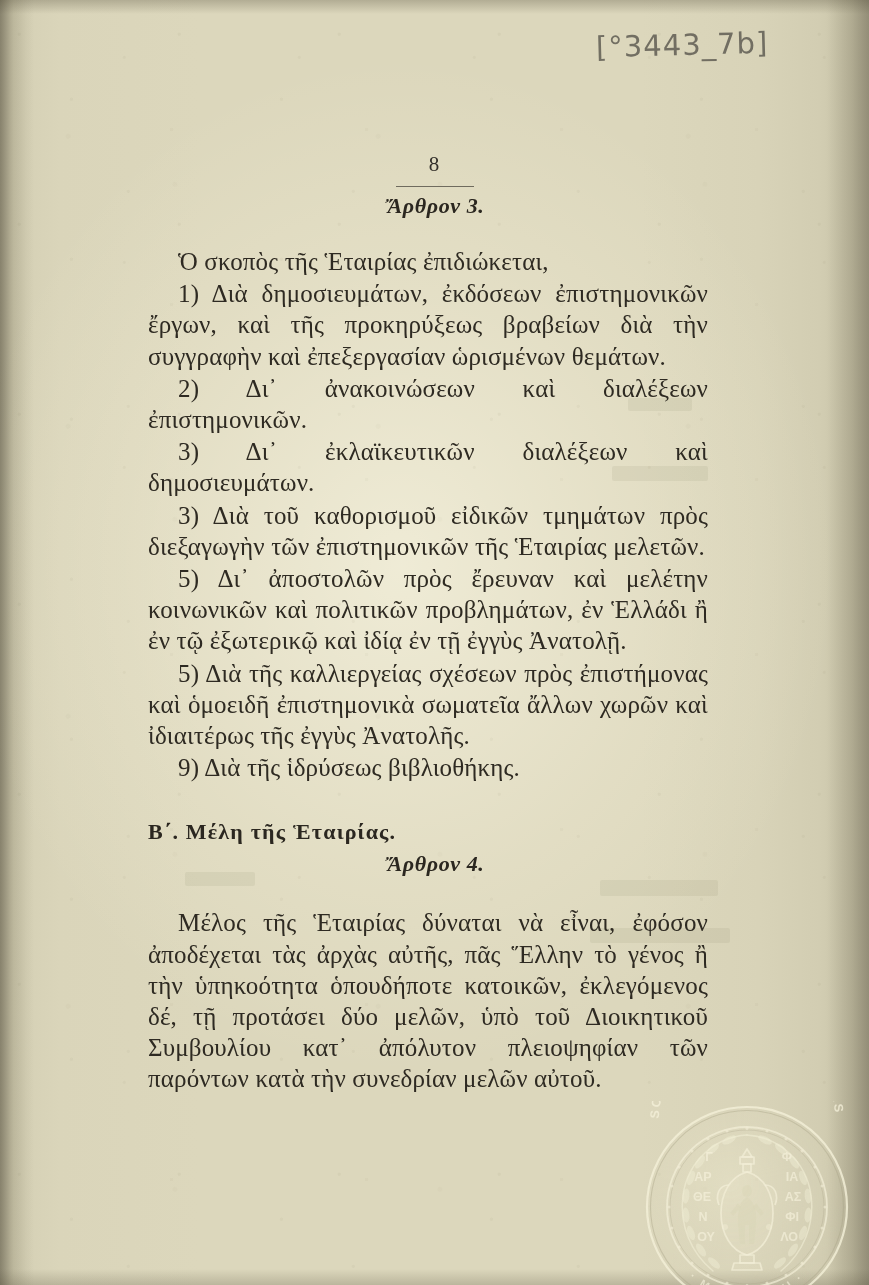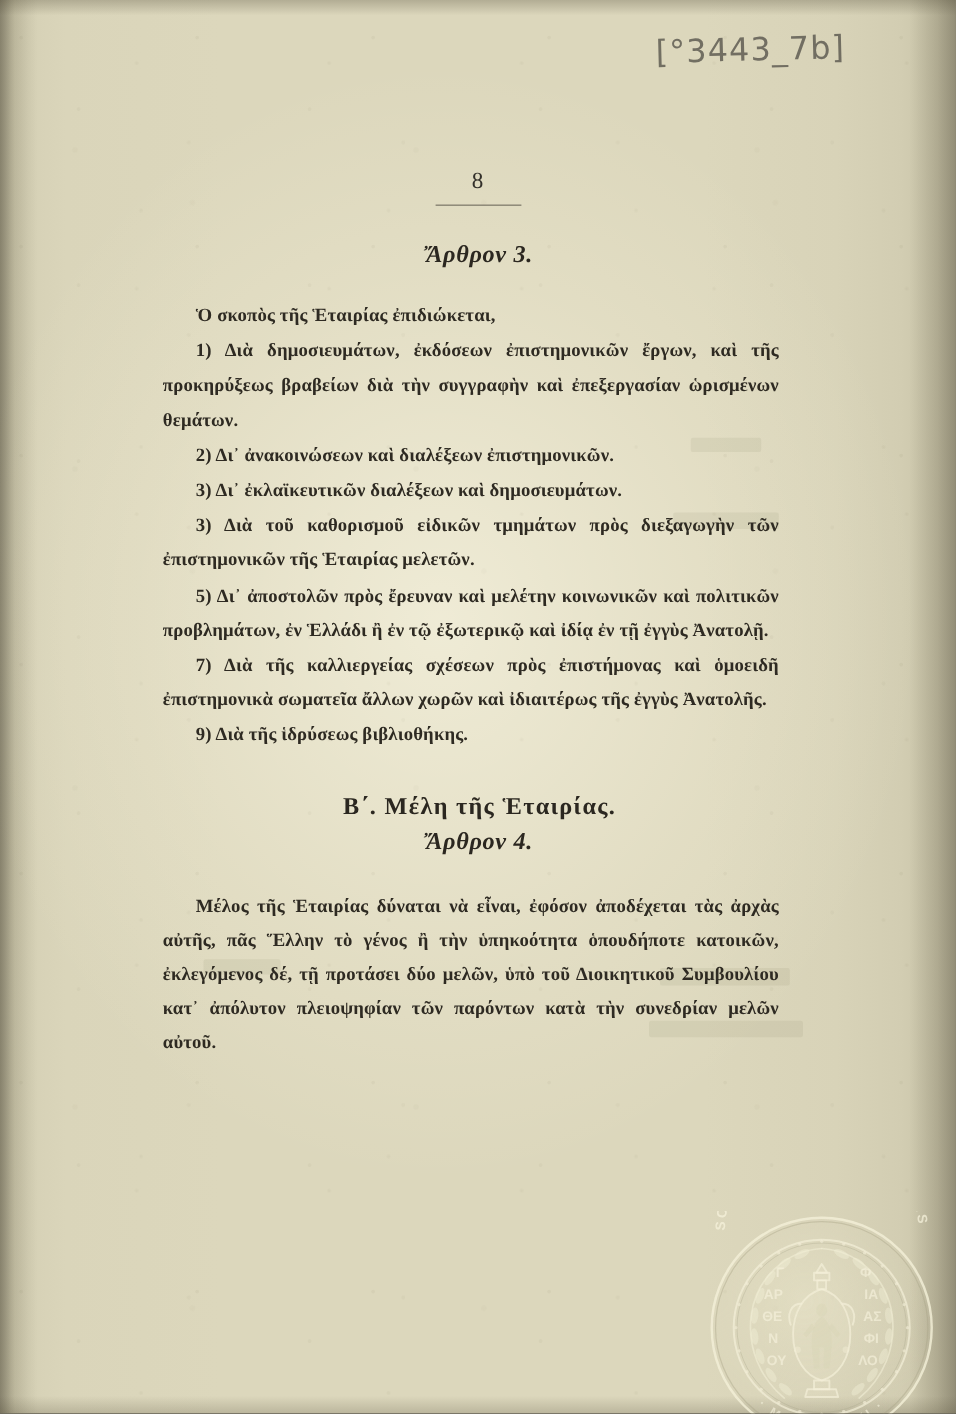--- a/index.html
+++ b/index.html
@@ -101,54 +101,53 @@
     height: 1px;
     margin: 9px auto 0;
     background: #4a463c;
     opacity: 0.75;
   }
 
   
   .textblock {
     position: absolute;
     left: 148px;
-    top: 218px;
+    top: 193px;
     width: 576px;
   }
   h2.article {
     font-style: italic;
     font-weight: 700;
     font-size: 22px;
     text-align: center;
     margin: 0 0 27px 0;
     letter-spacing: 0.6px;
     color: #2b2720;
   }
   h2.article.second {
     margin-top: 6px;
     margin-bottom: 30px;
   }
   h2.section {
     font-weight: 700;
     font-size: 22px;
-    text-align: center;
+    text-align: left;
     margin: 36px 0 0 0;
     letter-spacing: 1.2px;
     color: #2b2720;
   }
   p.body {
     margin: 0 16px 1px 0;
-    font-size: 17px;
+    font-size: 25px;
     line-height: 31.2px;
     text-align: justify;
     text-justify: inter-word;
     text-indent: 30px;
     color: #2e2a22;
     letter-spacing: 0.15px;
-    font-weight: bold;
   }
   p.lead { text-indent: 30px; }
 
   
   .seal {
     position: absolute;
     left: 641px;
     top: 1101px;
     width: 212px;
     height: 212px;
@@ -185,21 +184,21 @@
 
     <h2 class="article">Ἄρθρον 3.</h2>
 
     <p class="body lead">Ὁ σκοπὸς τῆς Ἑταιρίας ἐπιδιώκεται,</p>
 
     <p class="body">1) Διὰ δημοσιευμάτων, ἐκδόσεων ἐπιστημονικῶν ἔργων, καὶ τῆς προκηρύξεως βραβείων διὰ τὴν συγγραφὴν καὶ ἐπεξεργασίαν ὡρισμένων θεμάτων.</p>
     <p class="body">2) Δι᾽ ἀνακοινώσεων καὶ διαλέξεων ἐπιστημονικῶν.</p>
     <p class="body">3) Δι᾽ ἐκλαϊκευτικῶν διαλέξεων καὶ δημοσιευμάτων.</p>
     <p class="body">3) Διὰ τοῦ καθορισμοῦ εἰδικῶν τμημάτων πρὸς διεξαγωγὴν τῶν ἐπιστημονικῶν τῆς Ἑταιρίας μελετῶν.</p>
     <p class="body">5) Δι᾽ ἀποστολῶν πρὸς ἔρευναν καὶ μελέτην κοινωνικῶν καὶ πολιτικῶν προβλημάτων, ἐν Ἑλλάδι ἢ ἐν τῷ ἐξωτερικῷ καὶ ἰδίᾳ ἐν τῇ ἐγγὺς Ἀνατολῇ.</p>
-    <p class="body">7) Διὰ τῆς καλλιεργείας σχέσεων πρὸς ἐπιστήμονας καὶ ὁμοειδῆ ἐπιστημονικὰ σωματεῖα ἄλλων χωρῶν καὶ ἰδιαιτέρως τῆς ἐγγὺς Ἀνατολῆς.</p>
+    <p class="body">5) Διὰ τῆς καλλιεργείας σχέσεων πρὸς ἐπιστήμονας καὶ ὁμοειδῆ ἐπιστημονικὰ σωματεῖα ἄλλων χωρῶν καὶ ἰδιαιτέρως τῆς ἐγγὺς Ἀνατολῆς.</p>
     <p class="body">9) Διὰ τῆς ἱδρύσεως βιβλιοθήκης.</p>
 
     <h2 class="section">Β΄. Μέλη τῆς Ἑταιρίας.</h2>
 
     <h2 class="article second">Ἄρθρον 4.</h2>
 
     <p class="body">Μέλος τῆς Ἑταιρίας δύναται νὰ εἶναι, ἐφόσον ἀποδέχεται τὰς ἀρχὰς αὐτῆς, πᾶς Ἕλλην τὸ γένος ἢ τὴν ὑπηκοότητα ὁπουδήποτε κατοικῶν, ἐκλεγόμενος δέ, τῇ προτάσει δύο μελῶν, ὑπὸ τοῦ Διοικητικοῦ Συμβουλίου κατ᾽ ἀπόλυτον πλειοψηφίαν τῶν παρόντων κατὰ τὴν συνεδρίαν μελῶν αὐτοῦ.</p>
 
   </div>
 

